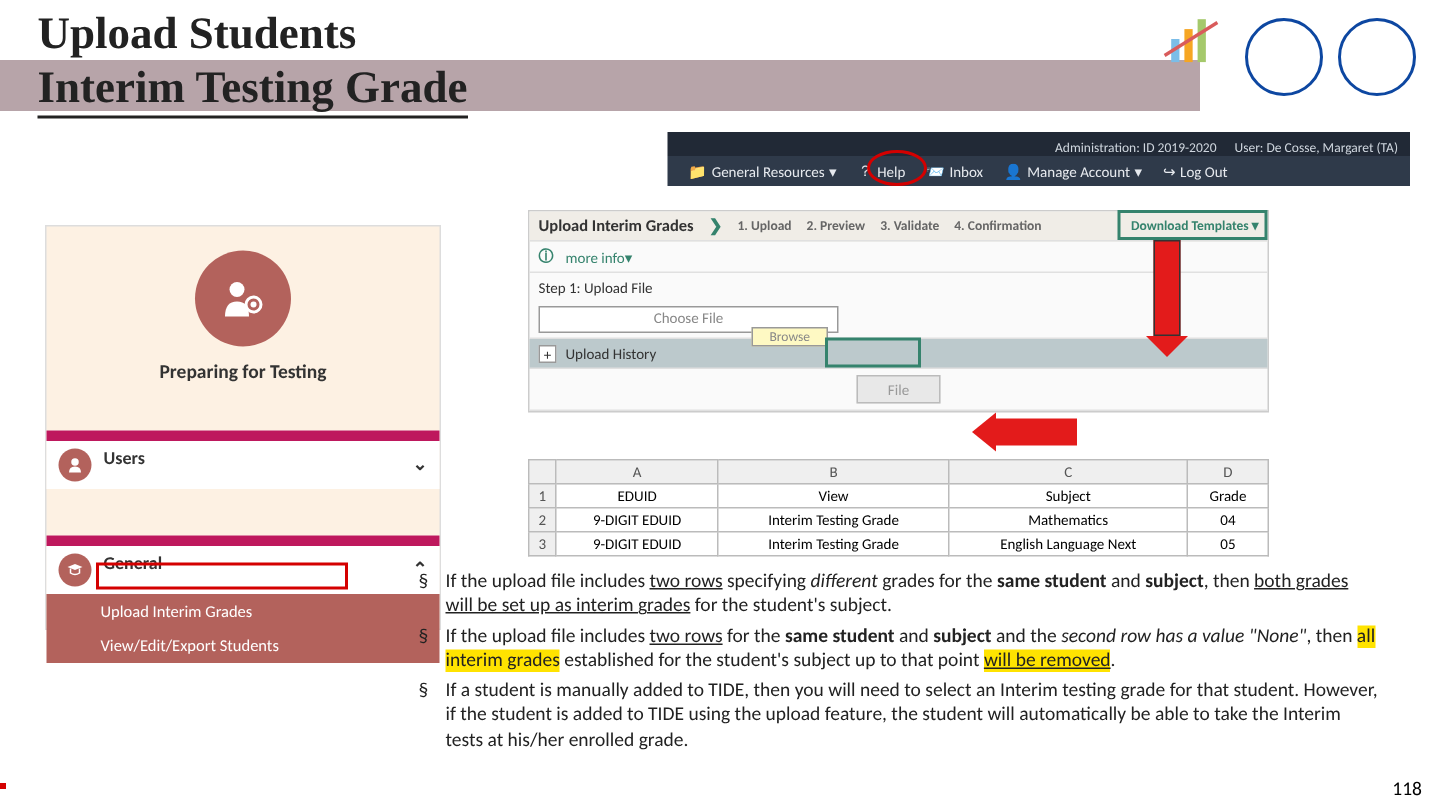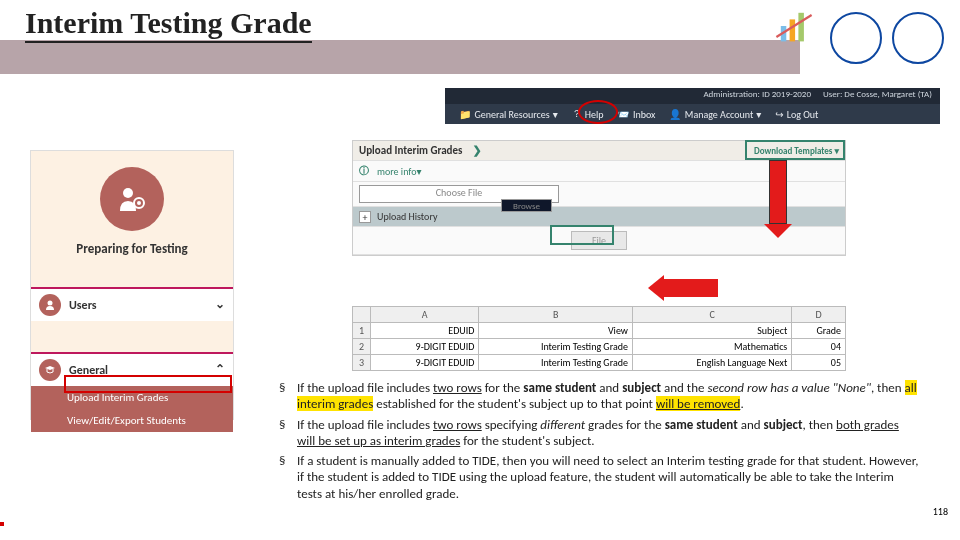--- a/index.html
+++ b/index.html
@@ -5,76 +5,77 @@
   * { box-sizing: border-box; margin: 0; padding: 0; }
   body { width: 960px; height: 540px; font-family: Calibri, Arial, sans-serif; position: relative; background: #fff; overflow: hidden; }
   .header-band { position: absolute; top: 40px; left: 0; width: 800px; height: 34px; background: #b7a4a9; }
   .title { position: absolute; top: 5px; left: 25px; font-family: Georgia, 'Times New Roman', serif; font-size: 30px; font-weight: bold; color: #222; line-height: 1.2; }
   .title .l2 { border-bottom: 2px solid #222; display: inline-block; }
   .burst { position: absolute; top: 4px; left: 772px; width: 44px; height: 44px; }
   .seal { position: absolute; top: 12px; width: 52px; height: 52px; border-radius: 50%; border: 2px solid #0d47a1; display: flex; align-items: center; justify-content: center; font-size: 8px; color: #0d47a1; }
   .seal.l { left: 830px; }
   .seal.r { left: 892px; }
 
-  .sidebar { position: absolute; top: 150px; left: 30px; width: 204px; height: 270px; background: #fdf1e3; border: 1px solid #ddd; }
+  .sidebar { position: absolute; top: 150px; left: 30px; width: 264px; height: 270px; background: #fdf1e3; border: 1px solid #ddd; }
   .sidebar-circle { width: 64px; height: 64px; border-radius: 50%; background: #b3625c; margin: 16px auto 10px; display: flex; align-items: center; justify-content: center; color: #fff; }
   .sidebar-heading { text-align: center; font-size: 13px; font-weight: bold; color: #333; margin: 8px 0 14px; }
-  .srow { background: #fff; border-top: 2px solid #be185d; display: flex; align-items: center; padding: 5px 8px; position: relative; font-size: 12px; font-weight: bold; color: #333; margin-top: 31px; }
+  .srow { background: #fff; border-top: 7px solid #be185d; display: flex; align-items: flex-start; padding: 5px 8px; position: relative; font-size: 12px; font-weight: bold; color: #333; margin-top: 31px; }
   .srow .sicon { width: 22px; height: 22px; border-radius: 50%; background: #b3625c; margin-right: 8px; display: flex; align-items: center; justify-content: center; color: #fff; }
   .chev { position: absolute; right: 8px; top: 8px; font-size: 12px; }
   .subrows { background: #b3625c; color: #fff; font-size: 11px; }
   .subrow { padding: 5px 8px 5px 36px; }
   .redbox { position: absolute; border: 2px solid #d40000; }
 
-  .topdark { position: absolute; top: 88px; left: 445px; width: 495px; height: 16px; background: #212936; color: #cfd6de; font-size: 9px; display: flex; align-items: flex-start; justify-content: flex-end; padding: 0 8px; }
+  .topdark { position: absolute; top: 88px; left: 445px; width: 495px; height: 16px; background: #212936; color: #cfd6de; font-size: 9px; display: flex; align-items: flex-end; justify-content: flex-end; padding: 0 8px; }
   .topnav { position: absolute; top: 104px; left: 445px; width: 495px; height: 20px; background: #2f3a4a; color: #e6e9ee; font-size: 10px; display: flex; align-items: center; }
   .tn-item { display: flex; align-items: center; gap: 3px; margin-right: 14px; }
   .red-ellipse { position: absolute; top: 100px; left: 578px; width: 40px; height: 24px; border: 2px solid #d40000; border-radius: 50%; }
 
   .panel { position: absolute; top: 140px; left: 352px; width: 494px; border: 1px solid #ccc; background: #fafafa; font-size: 10px; color: #333; }
   .prow { display: flex; align-items: center; border-bottom: 1px solid #e0e0e0; padding: 3px 6px; }
   .wtitle { background: #f0ede7; font-weight: bold; font-size: 11px; }
   .steps { display: flex; gap: 10px; margin-left: 10px; font-size: 9px; color: #666; }
   .dl-tpl { margin-left: auto; color: #35836d; font-size: 9px; }
   .dl-box { position: absolute; top: 140px; left: 745px; width: 100px; height: 20px; border: 2px solid #35836d; }
   .info-icon { color: #35836d; font-weight: bold; margin-right: 4px; }
   .more { color: #35836d; }
   .choose { border: 1px solid #999; background: #fff; width: 200px; height: 18px; display: flex; align-items: center; padding: 0 6px; color: #888; flex-direction: column; }
-  .browse { margin-left: auto; border: 1px solid #999; background: #0f172a; width: 51px; height: 16px; display: flex; align-items: center; justify-content: center; font-size: 9px; }
+  .browse { margin-left: auto; border: 1px solid #999; background: #fef9c3; width: 51px; height: 16px; display: flex; align-items: center; justify-content: center; font-size: 9px; }
   .upload-hist { background: #bcc9cc; }
   .plus { display: inline-block; border: 1px solid #999; width: 12px; height: 12px; text-align: center; line-height: 12px; margin-right: 6px; background: #fff; }
   .next-row { justify-content: center; padding: 4px; }
   .next-btn { border: 1px solid #bbb; background: #e8e8e8; padding: 2px 20px; font-size: 10px; color: #999; }
 
   .green-box { position: absolute; top: 225px; left: 550px; width: 64px; height: 20px; border: 2px solid #35836d; }
 
   .arrow-green { position: absolute; top: 160px; left: 769px; }
   .agreen-body { width: 18px; height: 64px; background: #e31b1b; border: 1px solid #333; }
   .agreen-head { width: 0; height: 0; border-left: 14px solid transparent; border-right: 14px solid transparent; border-top: 14px solid #e31b1b; margin-left: -5px; }
   .arrow-next { position: absolute; top: 275px; left: 648px; display: flex; align-items: center; }
   .an-head { width: 0; height: 0; border-top: 13px solid transparent; border-bottom: 13px solid transparent; border-right: 16px solid #e31b1b; }
   .an-body { width: 54px; height: 18px; background: #e31b1b; }
 
   .sheet { position: absolute; top: 306px; left: 352px; width: 494px; border: 1px solid #bbb; font-size: 10px; background: #fff; border-collapse: collapse; }
-  .sheet td, .sheet th { border: 1px solid #bbb; padding: 1px 4px; text-align: right; }
+  .sheet td, .sheet th { border: 1px solid #bbb; padding: 1px 4px; text-align: center; }
   .sheet th { background: #efefef; font-weight: normal; color: #555; text-align: center; }
   .sheet .rownum { background: #efefef; text-align: center; width: 18px; color: #555; }
 
   .bullets { position: absolute; top: 380px; left: 279px; width: 640px; font-size: 13px; color: #222; line-height: 1.25; }
   .bullets li { list-style: none; position: relative; padding-left: 18px; margin-bottom: 4px; }
   .bullets li:before { content: "§"; position: absolute; left: 0; }
   .u { text-decoration: underline; }
   .hl { background: #ffe300; }
-  .pgnum { position: absolute; bottom: 22px; right: 12px; font-size: 10px; }
+  .pgnum { position: absolute; bottom: 6px; right: 12px; font-size: 13px; }
 </style>
 </head>
 <body>
 
 <div class="header-band"></div>
 <div class="title">
+  <div>Upload Students</div>
   <span class="l2">Interim Testing Grade</span>
 </div>
 <svg class="burst" viewBox="0 0 40 40">
   <rect x="8" y="20" width="5" height="14" fill="#7bbde8"></rect>
     <rect x="16" y="14" width="5" height="20" fill="#f6a623"></rect>
   <rect x="24" y="8" width="5" height="26" fill="#a5c96b"></rect>
     <path d="M4 30 L36 10" stroke="#d95b5b" stroke-width="2"></path>
 </svg>
 <div class="seal l"></div>
 <div class="seal r"></div>
@@ -146,27 +147,36 @@
       <span>↪</span>
       <span>Log Out</span>
     </div>
 </div>
 <div class="red-ellipse"></div>
 
 <div class="panel">
   <div class="prow wtitle">
     <span>Upload Interim Grades</span>
     <span style="margin-left:10px;color:#35836d;font-size:11px;">❯</span>
+    <div class="steps">
+      <span>1. Upload</span>
+      <span>2. Preview</span>
+      <span>3. Validate</span>
+      <span>4. Confirmation</span>
+    </div>
     <span class="dl-tpl"><span>Download Templates</span> <span>▾</span></span>
   </div>
   <div class="prow">
     <span class="info-icon">ⓘ</span>
     <span style="width:4px"></span>
     <span class="more">more info</span>
     <span class="more"> ▾</span>
+  </div>
+  <div class="prow" style="border-bottom:none;">
+    <span>Step 1: Upload File</span>
   </div>
   <div class="prow">
     <div class="choose">
       <span>Choose File</span>
       <span class="browse">Browse</span>
     </div>
   </div>
   <div class="prow upload-hist">
     <span class="plus">+</span>
     <span>Upload History</span>
@@ -214,18 +224,18 @@
         <td class="rownum">3</td>
         <td>9-DIGIT EDUID</td>
         <td>Interim Testing Grade</td>
         <td>English Language Next</td>
         <td>05</td>
       </tr>
 </tbody>
   </table>
 
 <ul class="bullets">
+  <li><span>If the upload file includes </span><span class="u">two rows</span><span> specifying </span><i>different</i><span> grades for the </span><b>same student</b><span> and </span><b>subject</b><span>, then </span><span class="u">both grades will be set up as interim grades</span><span> for the student's subject.</span></li>
   <li><span>If the upload file includes </span><span class="u">two rows</span><span> for the </span><b>same student</b><span> and </span><b>subject</b><span> and the </span><i>second row has a value "None"</i><span>, then </span><span class="hl">all interim grades</span><span> established for the student's subject up to that point </span><span class="hl u">will be removed</span><span>.</span></li>
-  <li><span>If the upload file includes </span><span class="u">two rows</span><span> specifying </span><i>different</i><span> grades for the </span><b>same student</b><span> and </span><b>subject</b><span>, then </span><span class="u">both grades will be set up as interim grades</span><span> for the student's subject.</span></li>
   <li>If a student is manually added to TIDE, then you will need to select an Interim testing grade for that student. However, if the student is added to TIDE using the upload feature, the student will automatically be able to take the Interim tests at his/her enrolled grade.</li>
 </ul>
 
 <div class="pgnum">118</div>
 
 </body></html>

